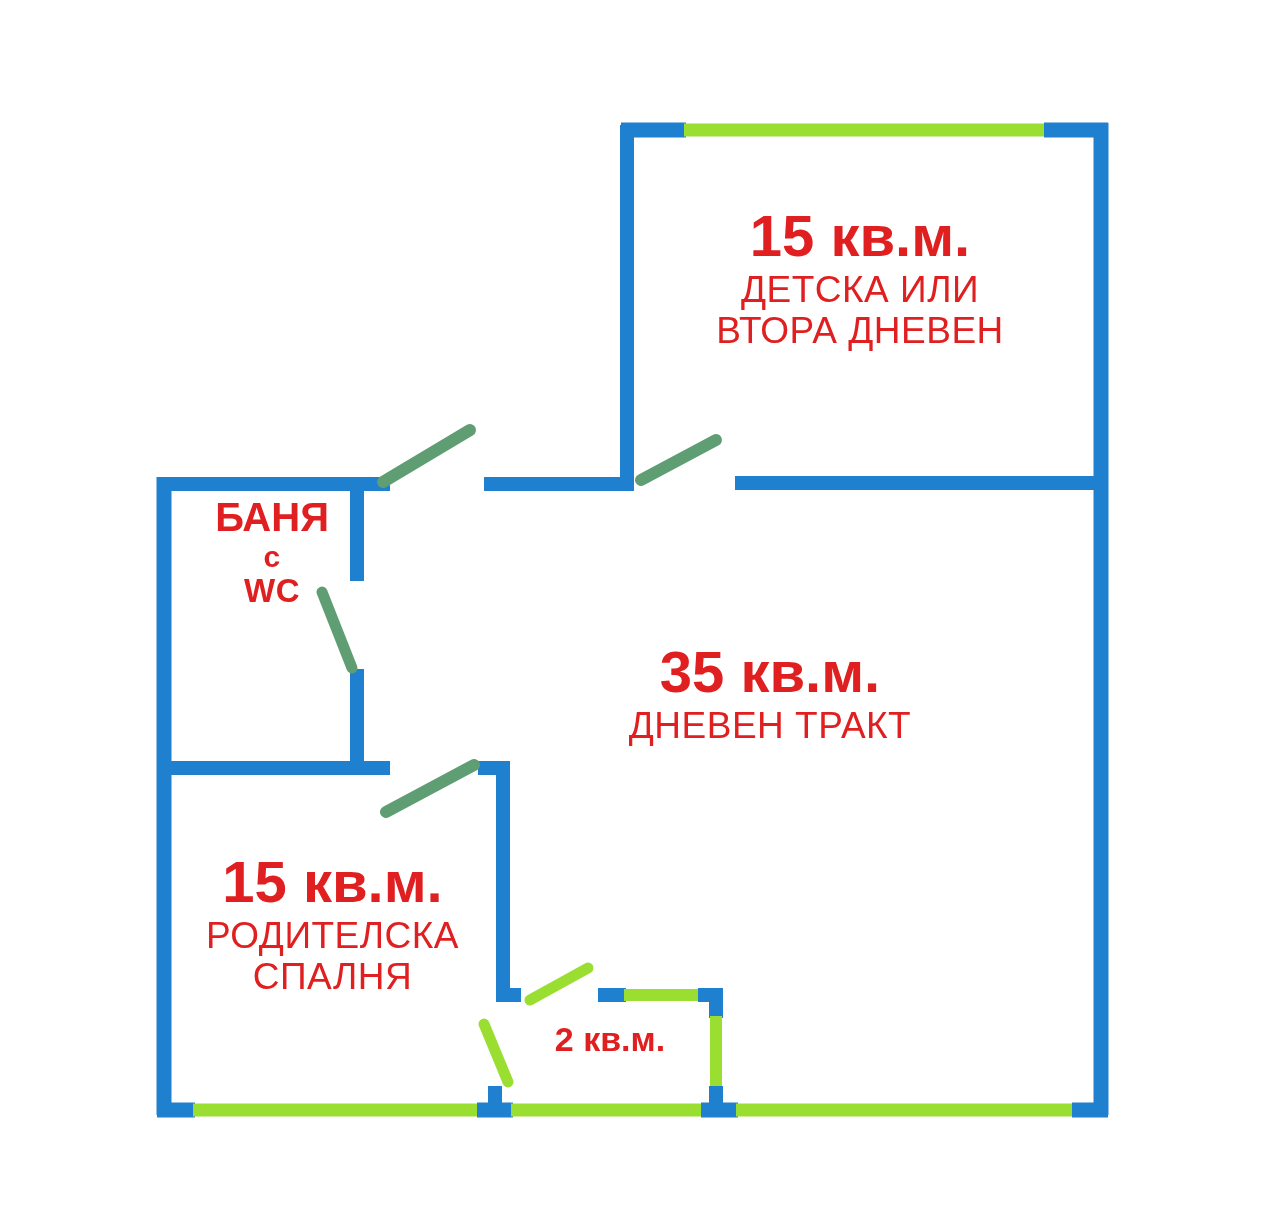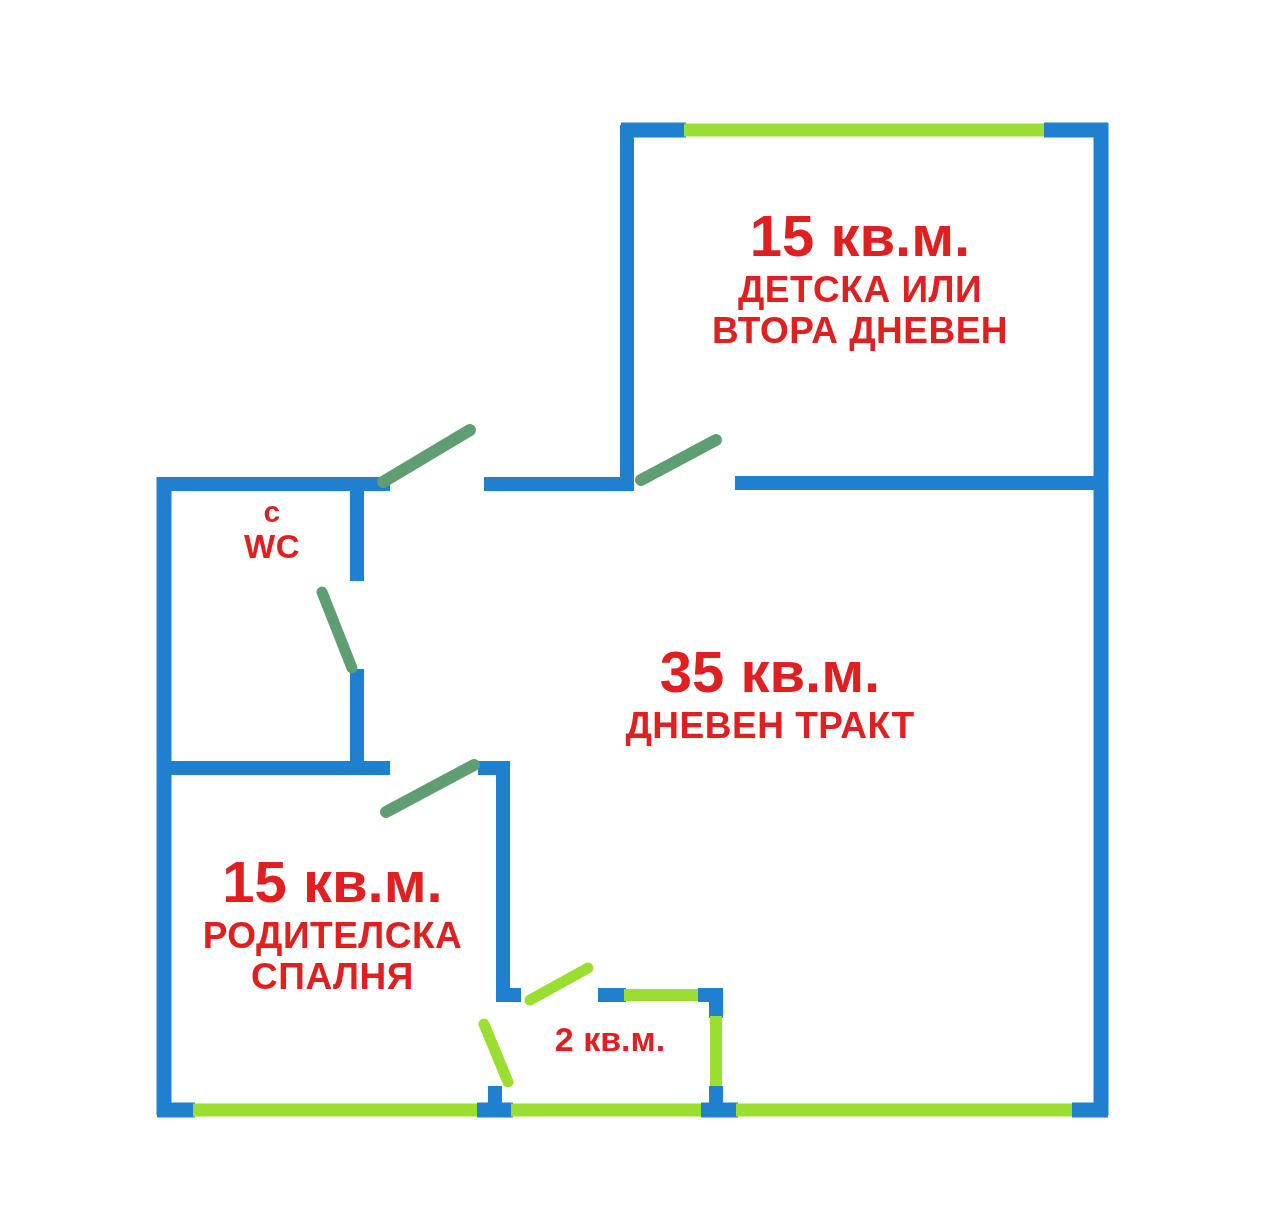--- a/index.html
+++ b/index.html
@@ -49,21 +49,21 @@
     font-weight: bold;
     display: block;
   }
   .area-small {
     font-size: 34px;
     font-weight: bold;
     display: block;
   }
   .name-line {
     font-size: 37px;
-    font-weight: bold;
+    font-weight: normal;
     display: block;
     letter-spacing: 0.5px;
     text-align: center;
   }
   .name-line-sm {
     font-size: 33px;
     font-weight: bold;
     display: block;
     letter-spacing: 0.5px;
   }
@@ -174,20 +174,21 @@
     <span class="name-line">ДЕТСКА  ИЛИ</span>
     <span class="name-line">ВТОРА  ДНЕВЕН</span>
   </div>
 
   <div class="room-label" id="label-living">
     <span class="area-big">35 кв.м.</span>
     <span class="name-line">ДНЕВЕН  ТРАКТ</span>
   </div>
 
   <div class="room-label" id="label-bathroom">
+    <span class="area-mid">БАНЯ</span>
     <span class="name-line-xs">с</span>
     <span class="name-line-sm">WC</span>
   </div>
 
   <div class="room-label" id="label-master">
     <span class="area-big">15 кв.м.</span>
     <span class="name-line">РОДИТЕЛСКА</span>
     <span class="name-line">СПАЛНЯ</span>
   </div>
 

